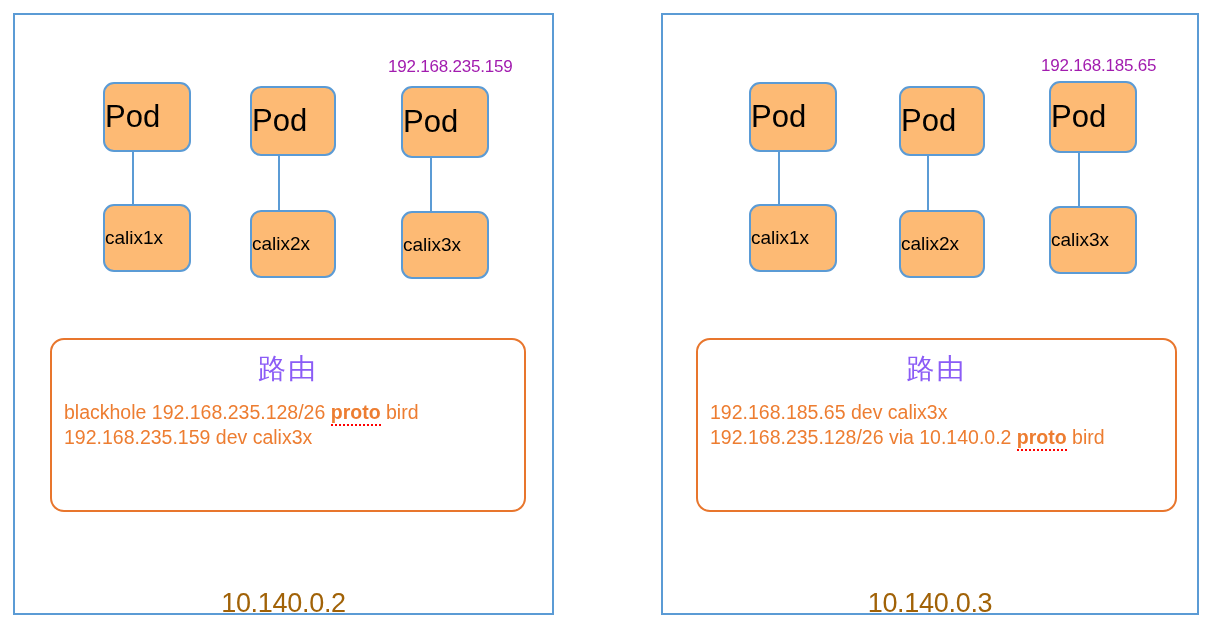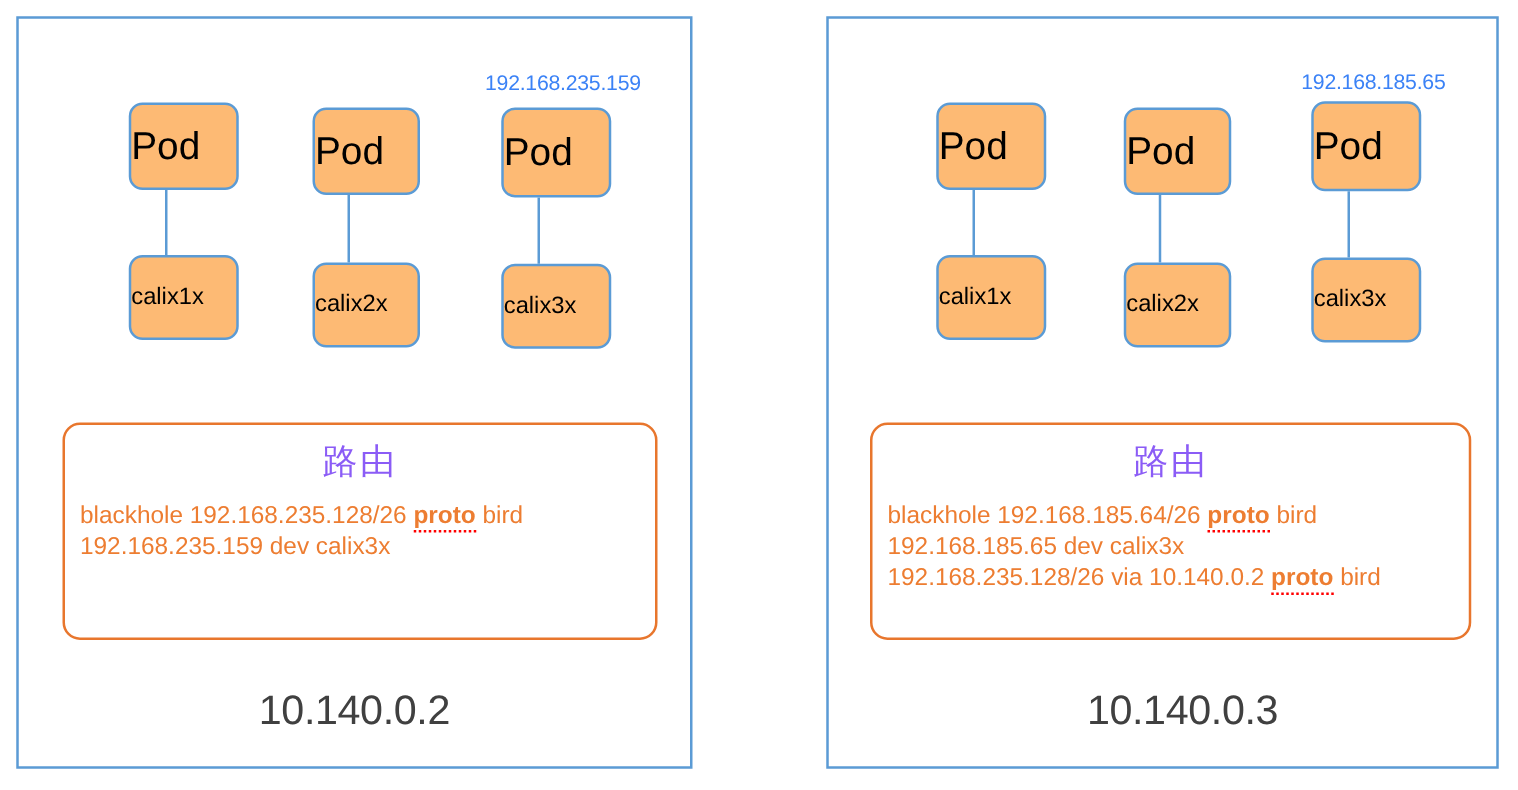--- a/index.html
+++ b/index.html
@@ -56,21 +56,21 @@
   .connector {
     position: absolute;
     width: 2px;
     background: #5B9BD5;
   }
 
   
   .pod-ip-label {
     position: absolute;
     font-size: 17px;
-    color: #3b82f6;
+    color: #a21caf;
     white-space: nowrap;
     letter-spacing: -0.2px;
   }
 
   
   .route-box {
     position: absolute;
     box-sizing: border-box;
     border: 2px solid #E8762D;
     border-radius: 14px;
@@ -95,25 +95,26 @@
   }
   .misspell {
     border-bottom: 2px dotted #FF0000;
     padding-bottom: 1px;
     font-weight: bold;
   }
 
   
   .node-ip-label {
     position: absolute;
-    font-size: 33px;
-    color: #404040;
+    font-size: 27px;
+    color: #a16207;
     text-align: center;
     white-space: nowrap;
     letter-spacing: -0.3px;
+    margin-top: 39px;
   }
 </style>
 </head>
 <body>
 
 <div class="canvas">
 
   <div class="node-panel" id="node-panel-left">
 
     <div class="pod-ip-label" style="left:373px; top:42px;">192.168.235.159</div>
@@ -182,27 +183,24 @@
     </div>
     <div class="connector" style="left:415px; top:138px; height:53px;"></div>
     <div class="calix-box" style="left:372px; top:191px; width:88px; height:68px;">
       <span>calix3x</span>
     </div>
 
     <div class="route-box" style="left:33px; top:323px; width:481px; height:174px;">
       <div class="route-title">路由</div>
       <div class="route-lines">
         <div class="route-line">
-          <span>blackhole 192.168.185.64/26 </span><span class="misspell">proto</span><span> bird</span>
-        </div>
-        <div class="route-line">
           <span>192.168.185.65 dev calix3x</span><span></span><span></span>
         </div>
         <div class="route-line">
           <span>192.168.235.128/26 via 10.140.0.2 </span><span class="misspell">proto</span><span> bird</span>
         </div>
       </div>
     </div>
 
-    <div class="node-ip-label" style="left:0px; top:534px; width:534px;padding-left:16px;">10.140.0.3</div>
+    <div class="node-ip-label" style="left:0px; top:534px; width:534px;">10.140.0.3</div>
   </div>
 
 </div>
 
 </body></html>

